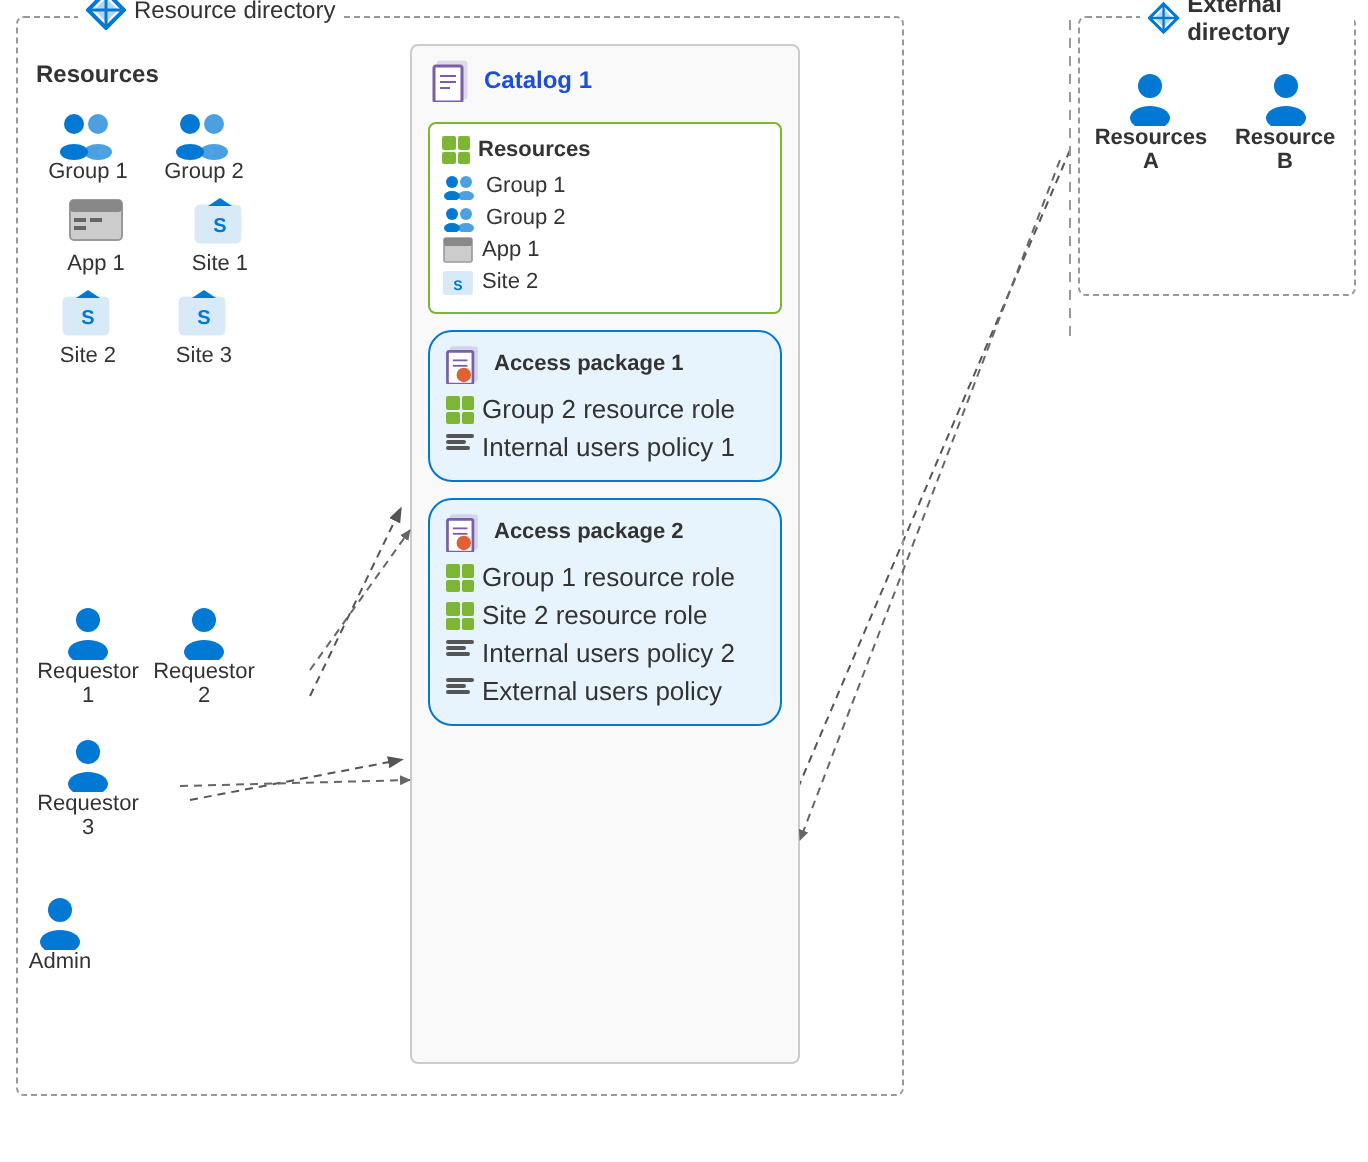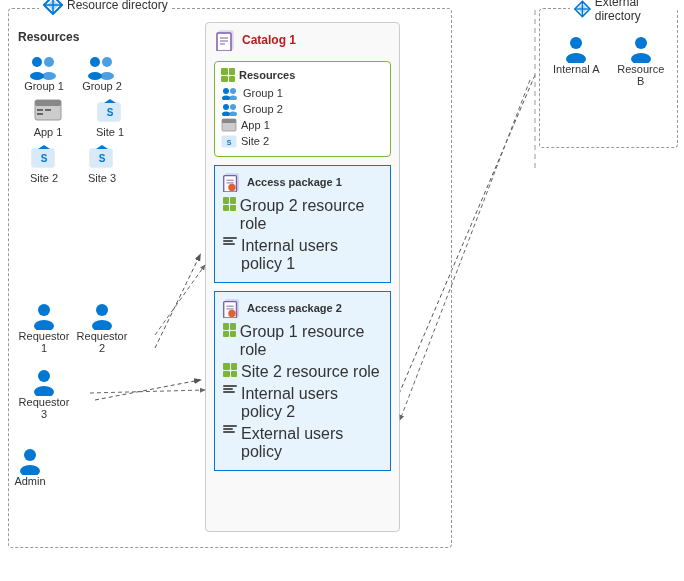--- a/index.html
+++ b/index.html
@@ -45,20 +45,21 @@
 
     
     .external-directory {
       position: absolute;
       right: 6px;
       top: 8px;
       width: 139px;
       height: 140px;
       border: 1.5px dashed #999;
       border-radius: 4px;
+      font-weight: bold;
     }
 
     
     .resources-panel {
       position: absolute;
       left: 18px;
       top: 22px;
       width: 160px;
       height: 370px;
     }
@@ -104,21 +105,21 @@
       background: #f9f9f9;
     }
 
     .catalog-header {
       display: flex;
       align-items: center;
       gap: 6px;
       padding: 6px 8px;
       font-size: 12px;
       font-weight: 600;
-      color: #b91c1c;
+      color: #1d4ed8;
     }
 
     
     .catalog-resources {
       margin: 4px 8px;
       border: 1.5px solid #7cb634;
       border-radius: 4px;
       background: #fff;
       padding: 6px;
     }
@@ -139,41 +140,41 @@
       gap: 4px;
       font-size: 11px;
       color: #333;
       margin: 2px 0;
     }
 
     
     .access-package {
       margin: 8px 8px;
       border: 1.5px solid #0078d4;
-      border-radius: 0;
+      border-radius: 12px;
       background: #e8f4fd;
       padding: 6px;
       position: relative;
     }
 
     .access-package-header {
       display: flex;
       align-items: center;
       gap: 6px;
       font-size: 11px;
       font-weight: 600;
       color: #333;
       margin-bottom: 4px;
     }
 
     .access-package-item {
       display: flex;
-      align-items: flex-start;
+      align-items: flex-end;
       gap: 4px;
-      font-size: 16px;
+      font-size: 13px;
       color: #333;
       margin: 2px 0;
       padding: 1px 2px;
     }
 
     
     .ap-manager {
       position: absolute;
       bottom: 20px;
       left: 50%;
@@ -271,21 +272,21 @@
       </svg>
       <span>External directory</span>
     </div>
 
     <div style="display:flex; gap:16px; padding:24px 12px 8px 12px; justify-content:center;">
       <div class="resource-item">
         <svg width="30" height="30" viewBox="0 0 30 30">
           <circle cx="15" cy="10" r="6" fill="#0078d4"></circle>
           <ellipse cx="15" cy="26" rx="10" ry="6" fill="#0078d4"></ellipse>
         </svg>
-        <span>Internal A</span>
+        <span>Resources A</span>
       </div>
       <div class="resource-item">
         <svg width="30" height="30" viewBox="0 0 30 30">
           <circle cx="15" cy="10" r="6" fill="#0078d4"></circle>
           <ellipse cx="15" cy="26" rx="10" ry="6" fill="#0078d4"></ellipse>
         </svg>
         <span>Resource B</span>
       </div>
     </div>
   </div>

